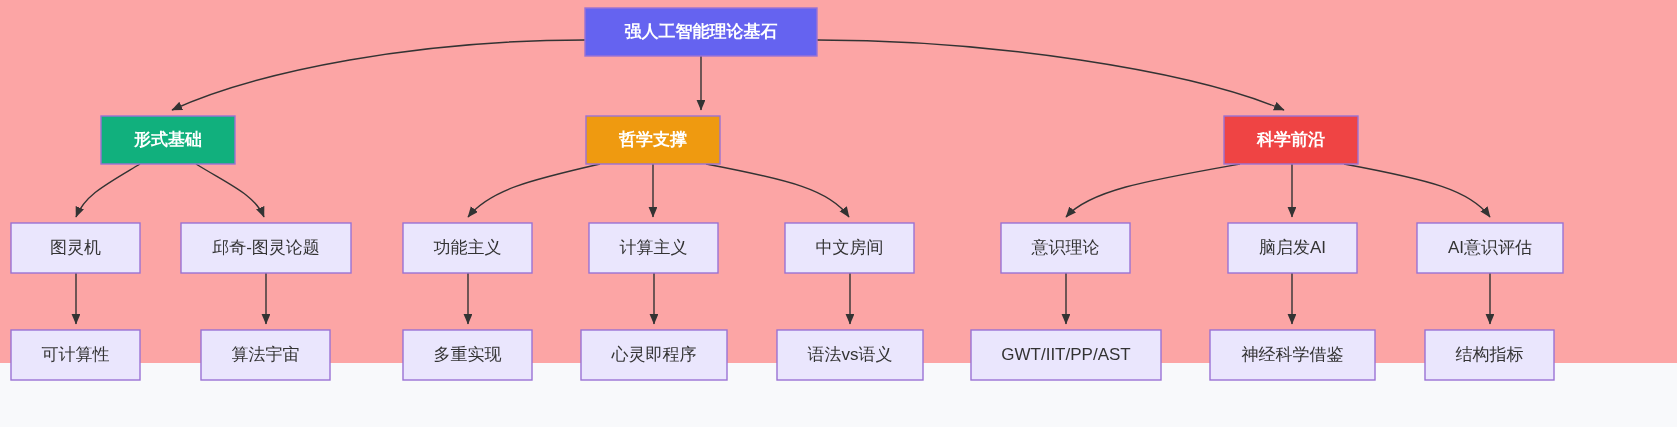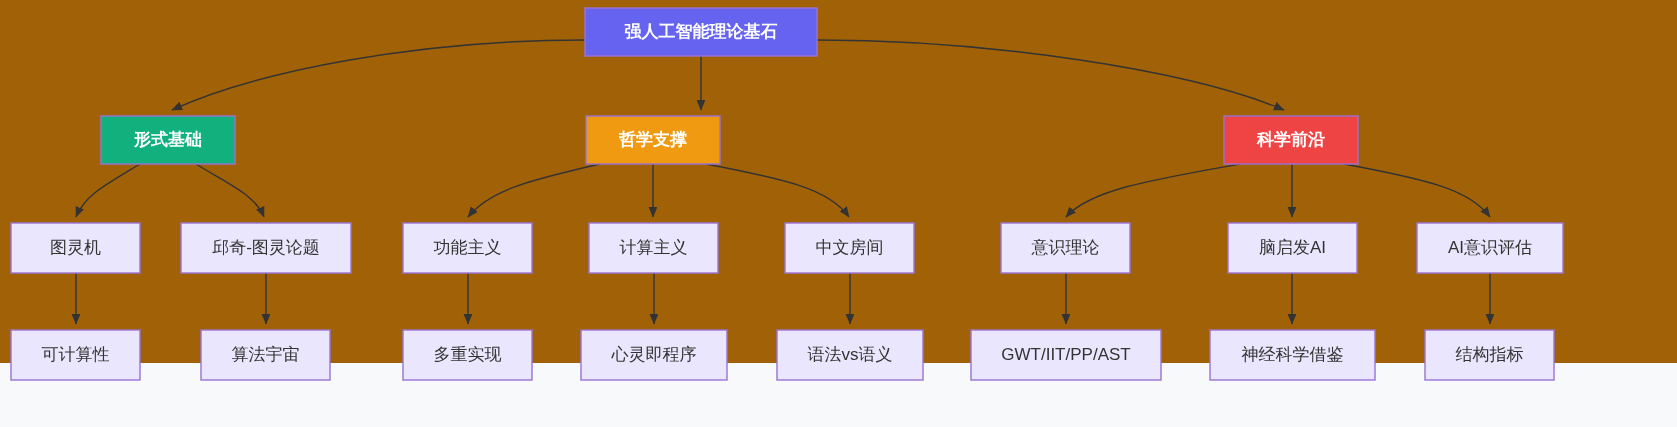--- a/index.html
+++ b/index.html
@@ -10,21 +10,21 @@
   body {
     width: 1677px;
     height: 427px;
     overflow: hidden;
     font-family: "Liberation Sans", "DejaVu Sans", sans-serif;
   }
   #diagram-root {
     position: relative;
     width: 1677px;
     height: 363px;
-    background: #a16207;
+    background: #fca5a5;
   }
   svg#flowchart {
     display: block;
     width: 1677px;
     height: 427px;
   }
   .node-rect {
     stroke: #9a72d4;
     stroke-width: 1.4px;
   }

